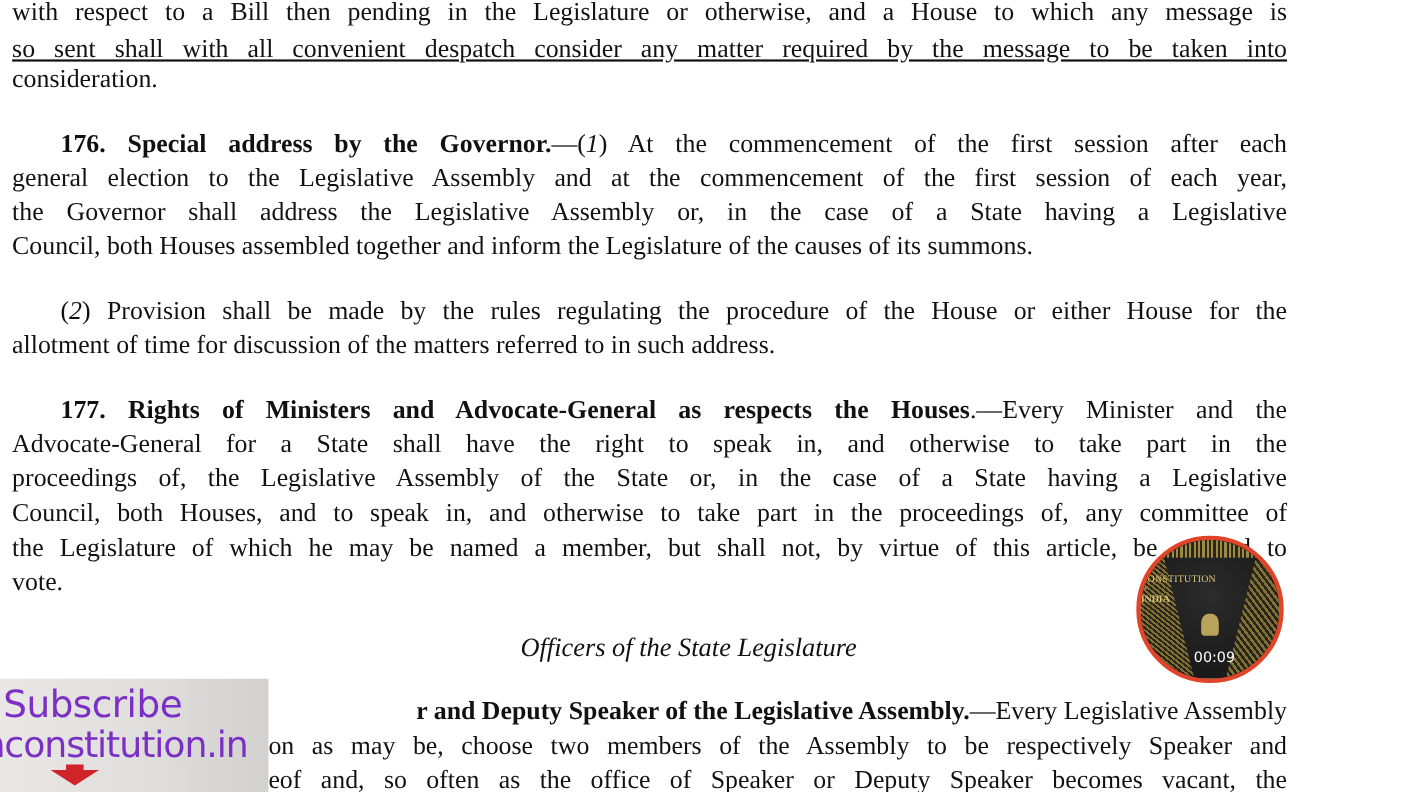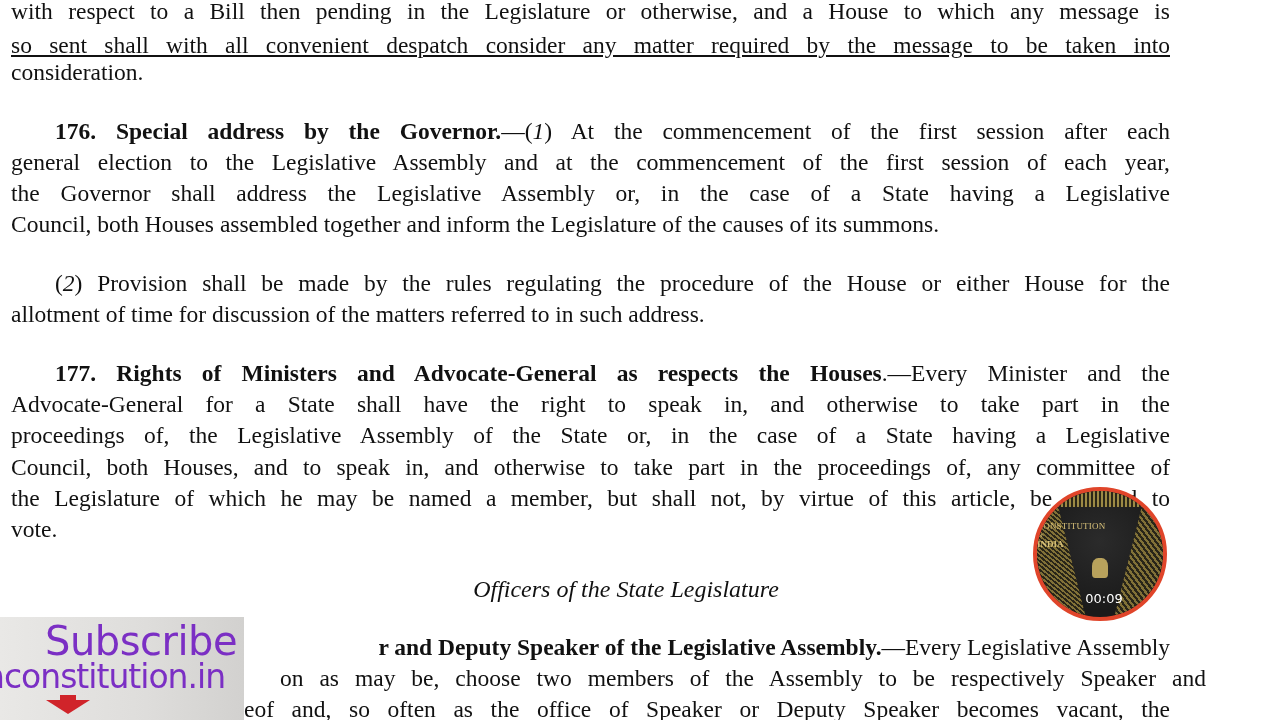--- a/index.html
+++ b/index.html
@@ -22,24 +22,23 @@
     font-style:italic; font-size:24px; line-height:31px;
   }
   
   .banner {
     position:absolute; left:0; top:617px; width:244px; height:103px;
     background:linear-gradient(90deg,#e9e8e6 0%,#dedddb 60%,#d2d1cf 100%);
     overflow:hidden;
   }
   .banner .t1 {
     position:absolute; left:3px; top:4px;
-    font-family:"DejaVu Sans", sans-serif; font-size:40px; line-height:40px;
+    font-family:"DejaVu Sans", sans-serif; font-size:34px; line-height:40px;
     color:#7b2fc4; font-weight:normal; letter-spacing:-0.5px;
     filter:blur(0.5px);
-    margin-left:42px;
   }
   .banner .t2 {
     position:absolute; left:-16px; top:40px;
     font-family:"DejaVu Sans", sans-serif; font-size:33px; line-height:40px;
     color:#7b2fc4; letter-spacing:-1px; white-space:nowrap;
     filter:blur(0.5px);
   }
   .banner .arrow {
     position:absolute; left:46px; top:83px; width:0; height:0;
     border-left:22px solid transparent; border-right:22px solid transparent;
@@ -111,21 +110,21 @@
   <div class="line just" style="top:452px;">Council, both Houses, and to speak in, and otherwise to take part in the proceedings of, any committee of</div>
   <div class="line just" style="top:483px;">the Legislature of which he may be named a member, but shall not, by virtue of this article, be entitled to</div>
   <div class="line" style="top:514px;">vote.</div>
 </div>
 
 <div class="heading-center" style="top:574px;padding-left:36px;">Officers of the State Legislature</div>
 
 <div class="line" style="left:244px; top:632px; width:926px; text-align:right;">
   <b>r and Deputy Speaker of the Legislative Assembly.</b><span>—Every Legislative Assembly</span>
 </div>
-<div class="line just" style="left:244px; top:663px; width:926px;padding-left:36px;">on as may be, choose two members of the Assembly to be respectively Speaker and</div>
+<div class="line just" style="left:244px; top:663px; width:926px;">on as may be, choose two members of the Assembly to be respectively Speaker and</div>
 <div class="line just" style="left:244px; top:694px; width:926px;">eof and, so often as the office of Speaker or Deputy Speaker becomes vacant, the</div>
 
 <div class="banner">
   <div class="t1">Subscribe</div>
   <div class="t2">nconstitution.in</div>
   <div class="arrow-stem"></div>
   <div class="arrow"></div>
 </div>
 
 <div class="bubble">

